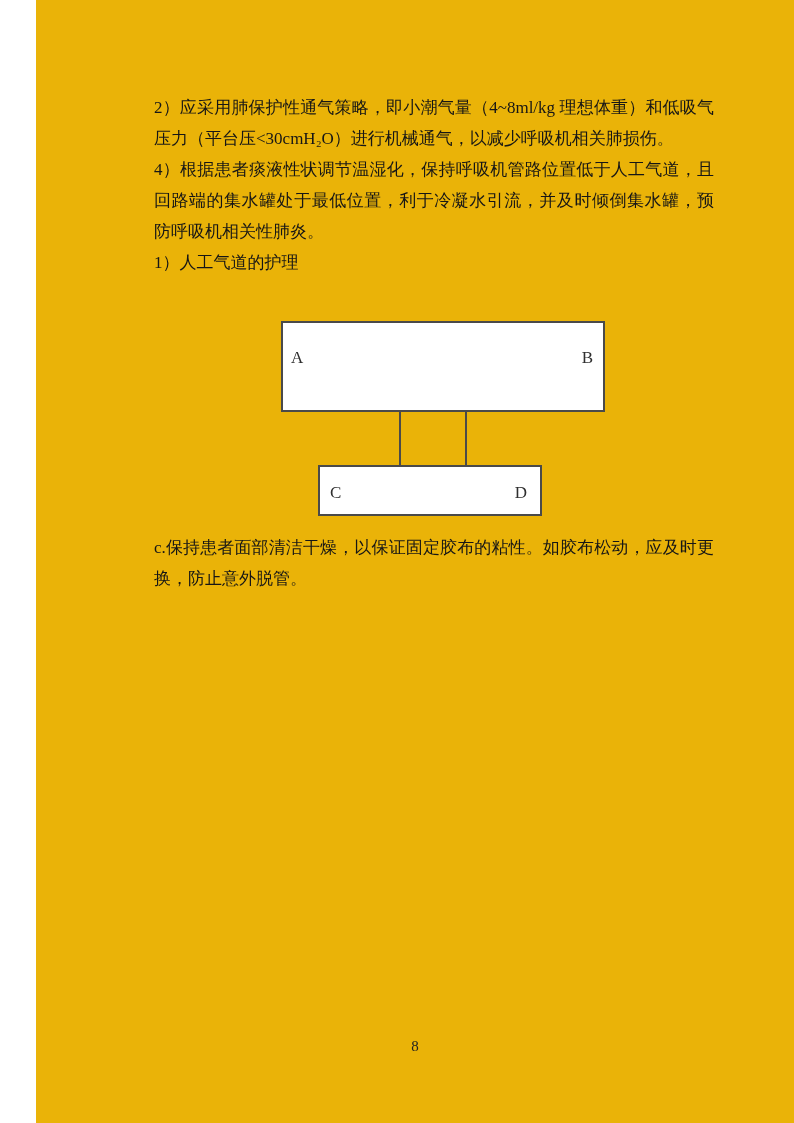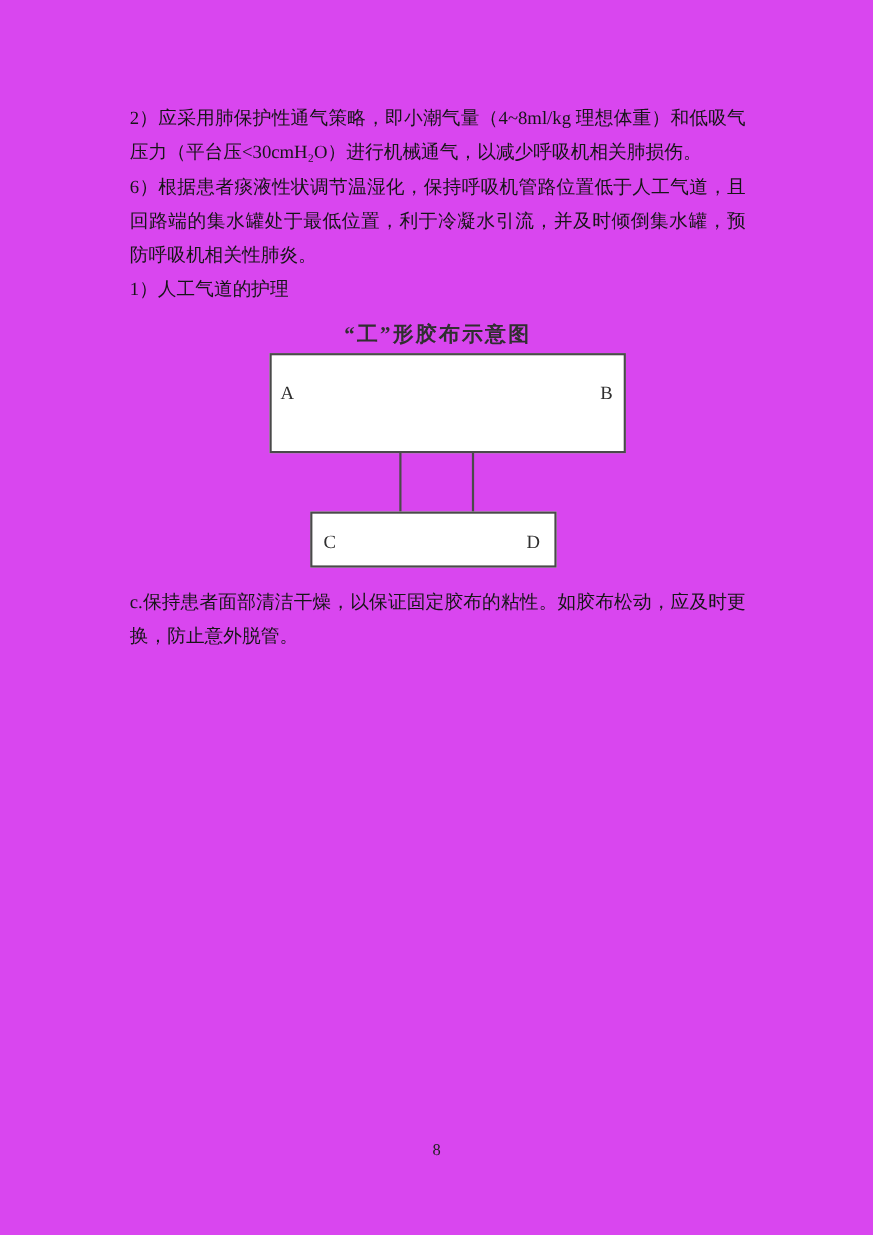--- a/index.html
+++ b/index.html
@@ -11,21 +11,22 @@
     width: 794px;
     height: 1123px;
     position: relative;
     font-family: "Liberation Serif", "DejaVu Serif", serif;
     color: #161616;
     overflow: hidden;
   }
   .page {
     position: absolute;
     inset: 0;
-    background: #d946ef;
+    background: #eab308;
+    margin-left: 36px;
   }
   .text-block {
     position: absolute;
     left: 118px;
     top: 92px;
     width: 560px;
     font-size: 17px;
     line-height: 31px;
     text-align: justify;
   }
@@ -105,29 +106,28 @@
 </head>
 <body>
 
 <div class="page">
 
   <div class="text-block">
 
     <p class="doc-line">2）应采用肺保护性通气策略，即小潮气量（4~8ml/kg 理想体重）和低吸气压力（平台压&lt;30cmH₂O）进行机械通气，以减少呼吸机相关肺损伤。</p>
 
 
-    <p class="doc-line">6）根据患者痰液性状调节温湿化，保持呼吸机管路位置低于人工气道，且回路端的集水罐处于最低位置，利于冷凝水引流，并及时倾倒集水罐，预防呼吸机相关性肺炎。</p>
+    <p class="doc-line">4）根据患者痰液性状调节温湿化，保持呼吸机管路位置低于人工气道，且回路端的集水罐处于最低位置，利于冷凝水引流，并及时倾倒集水罐，预防呼吸机相关性肺炎。</p>
 
 
     <p class="doc-line">1）人工气道的护理</p>
 
 
 
     <div class="diagram">
-      <div class="diagram-title">“工”形胶布示意图</div>
 
       <div class="rect-top">
         <span class="lbl lbl-a">A</span>
         <span class="lbl lbl-b">B</span>
       </div>
 
       <div class="connector connector-left"></div>
       <div class="connector connector-right"></div>
 
       <div class="rect-bottom">

